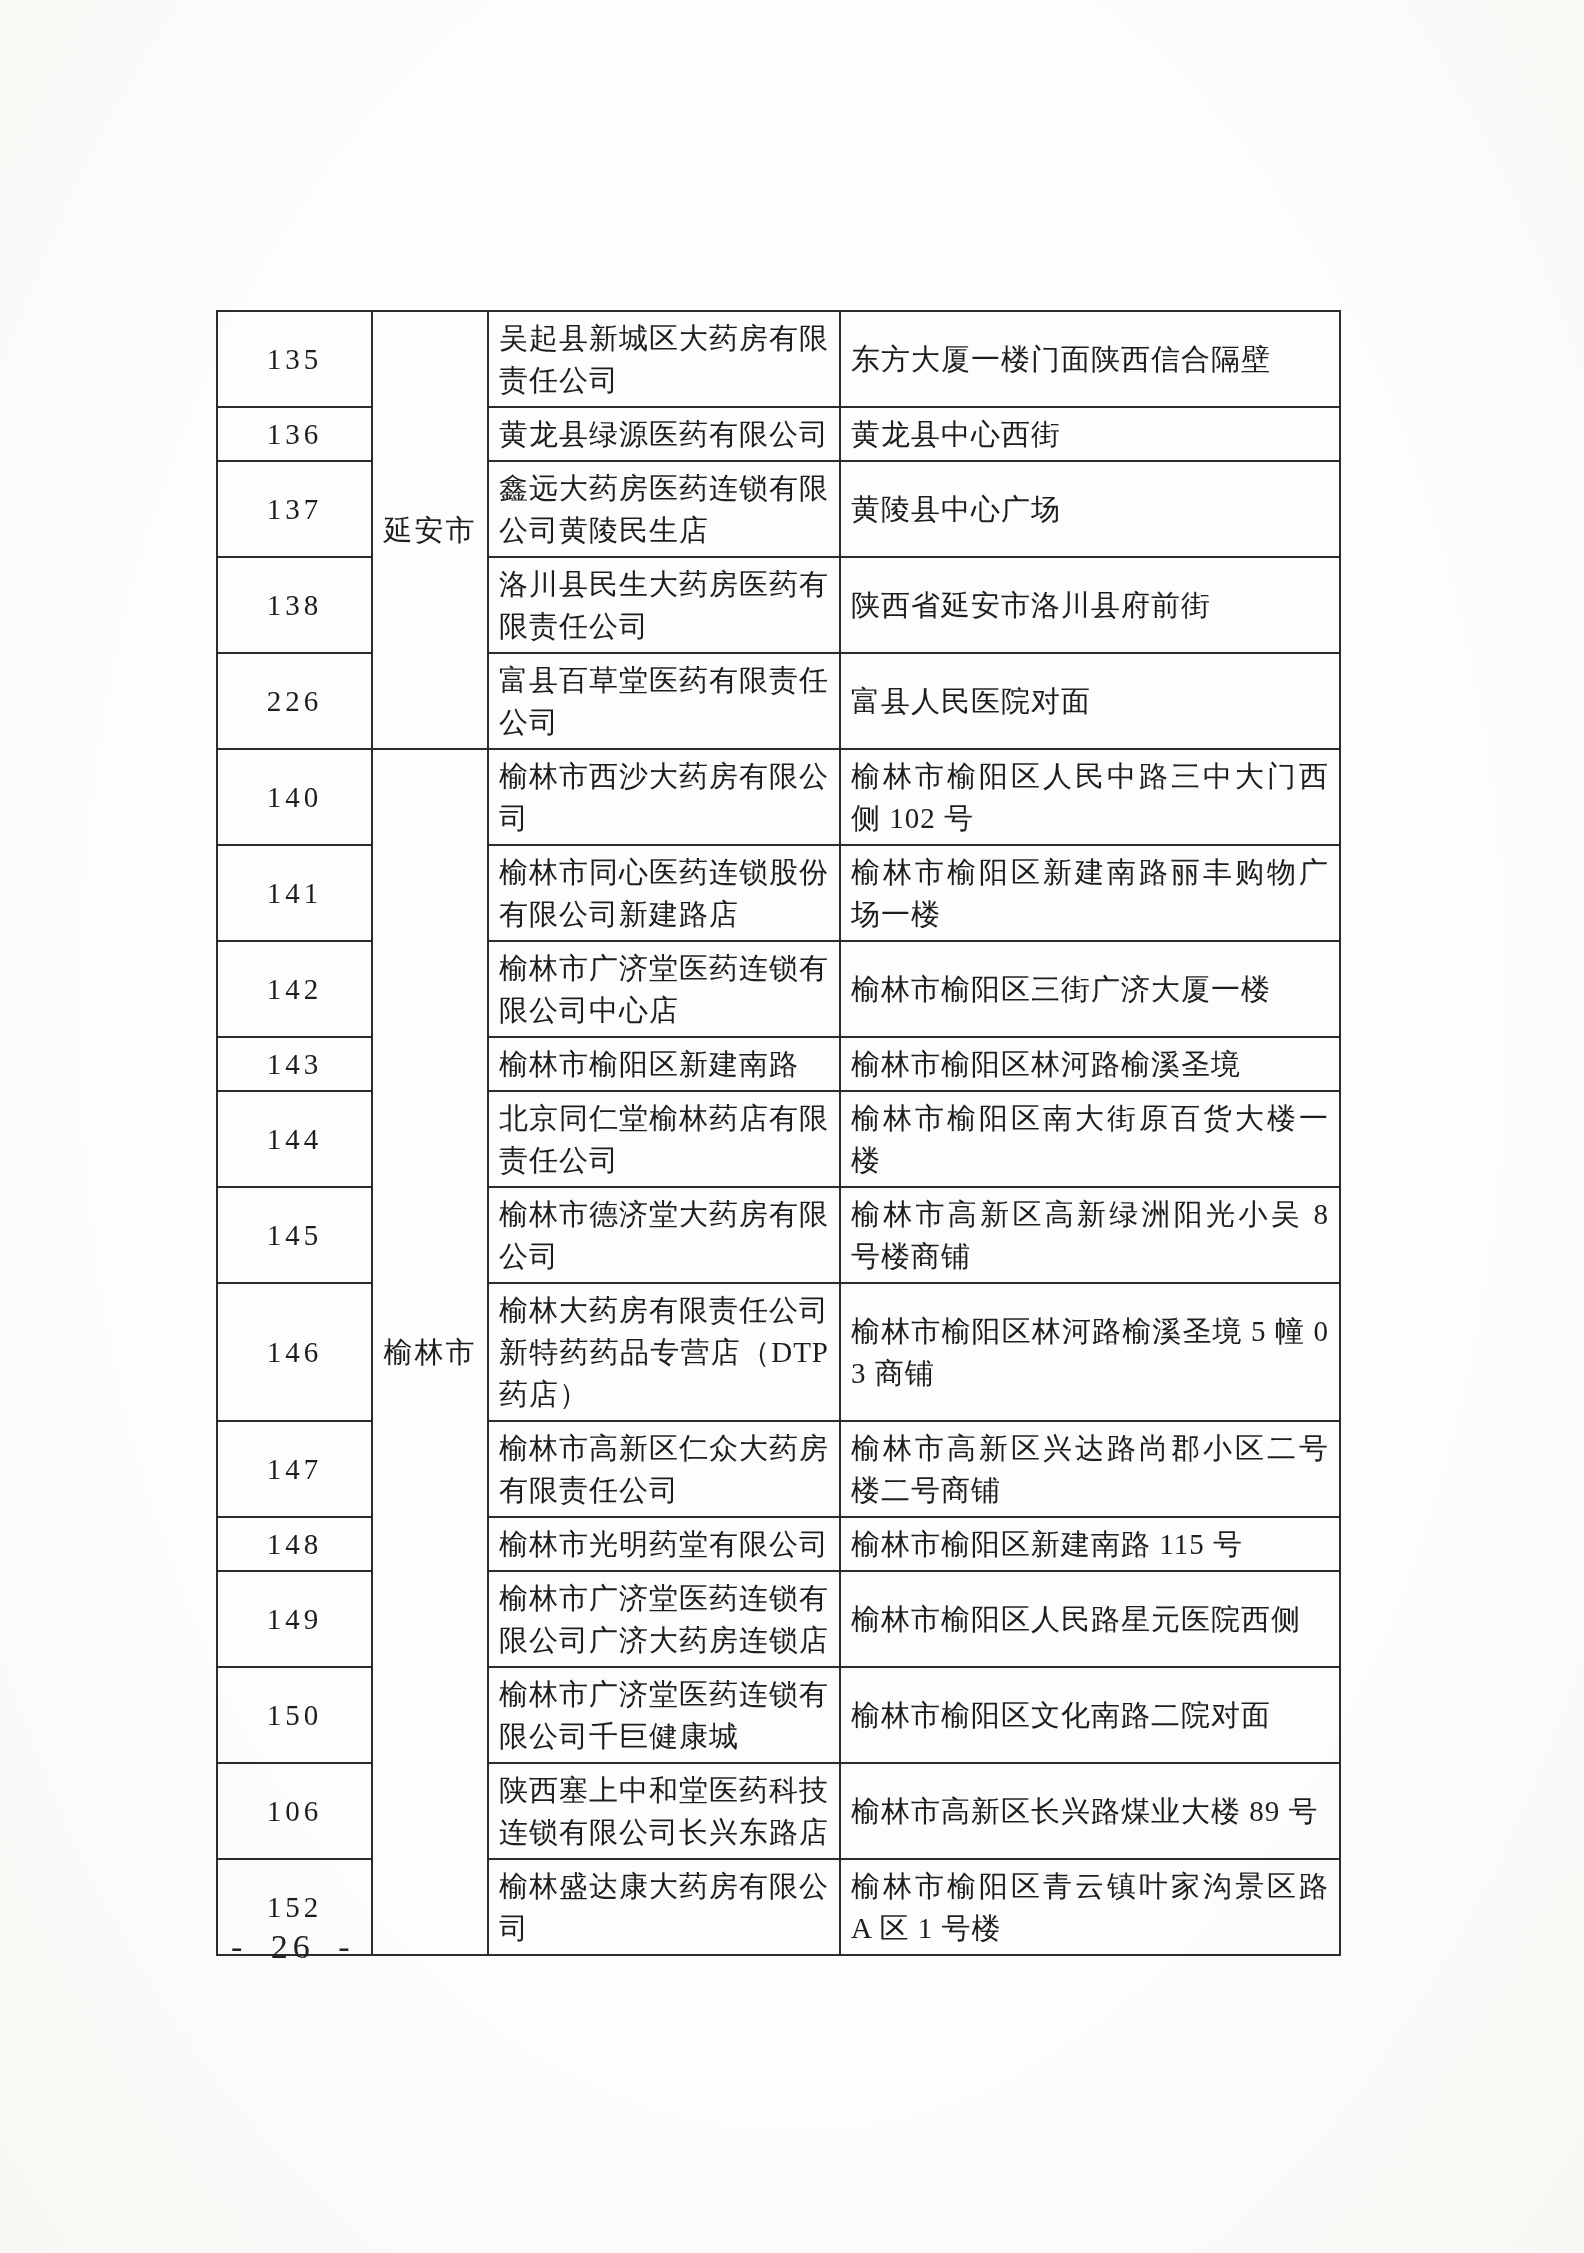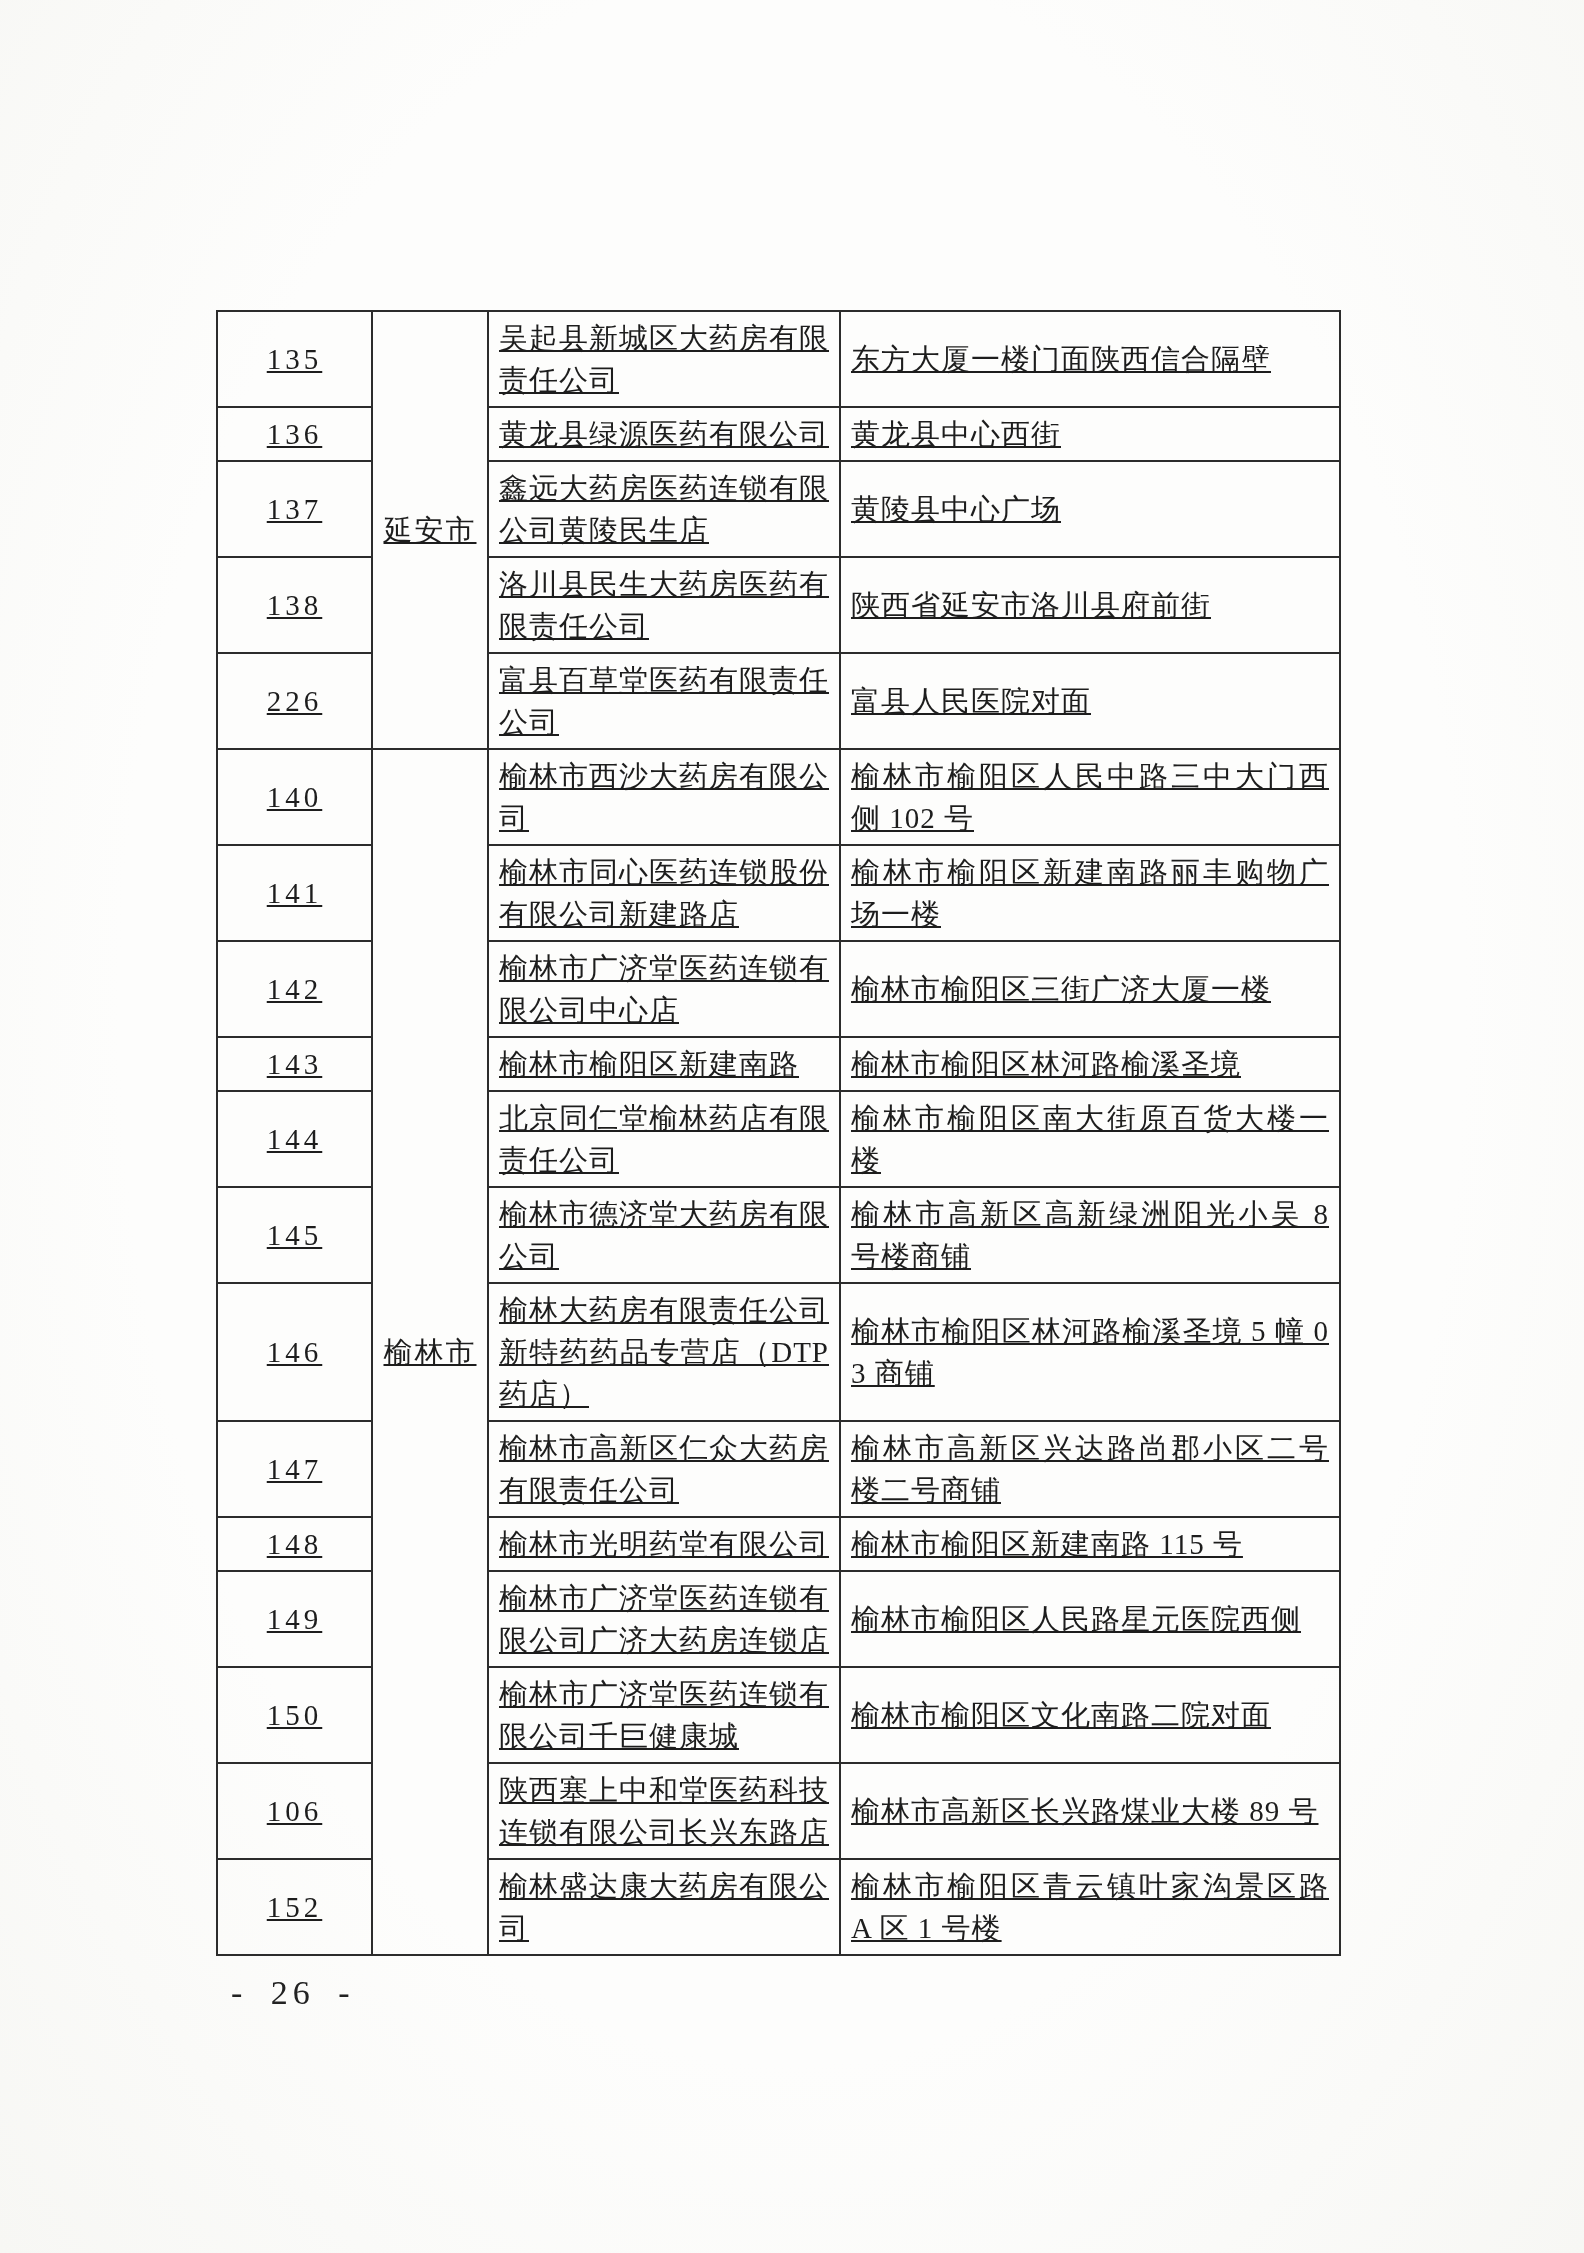--- a/index.html
+++ b/index.html
@@ -23,21 +23,20 @@
   }
   .table-wrap {
     position: absolute;
     left: 216px;
     top: 310px;
   }
   table.pharmacy-table {
     border-collapse: collapse;
     table-layout: fixed;
     width: 1123px;
-    text-decoration: underline;
   }
   table.pharmacy-table td {
     border: 2px solid #2c2c2c;
     font-size: 29px;
     line-height: 42px;
     padding: 5px 10px;
     vertical-align: middle;
     box-sizing: border-box;
     word-break: break-all;
   }
@@ -57,21 +56,21 @@
     letter-spacing: 1px;
   }
   td.col-address {
     text-align: justify;
     letter-spacing: 1px;
     margin-left: 10px;
   }
   .page-number {
     position: absolute;
     left: 231px;
-    top: 1974px;
+    top: 1928px;
     font-size: 34px;
     letter-spacing: 5px;
     word-spacing: 10px;
     color: #222;
   }
 </style>
 </head>
 <body>
 
 <div class="scan-page"></div>

